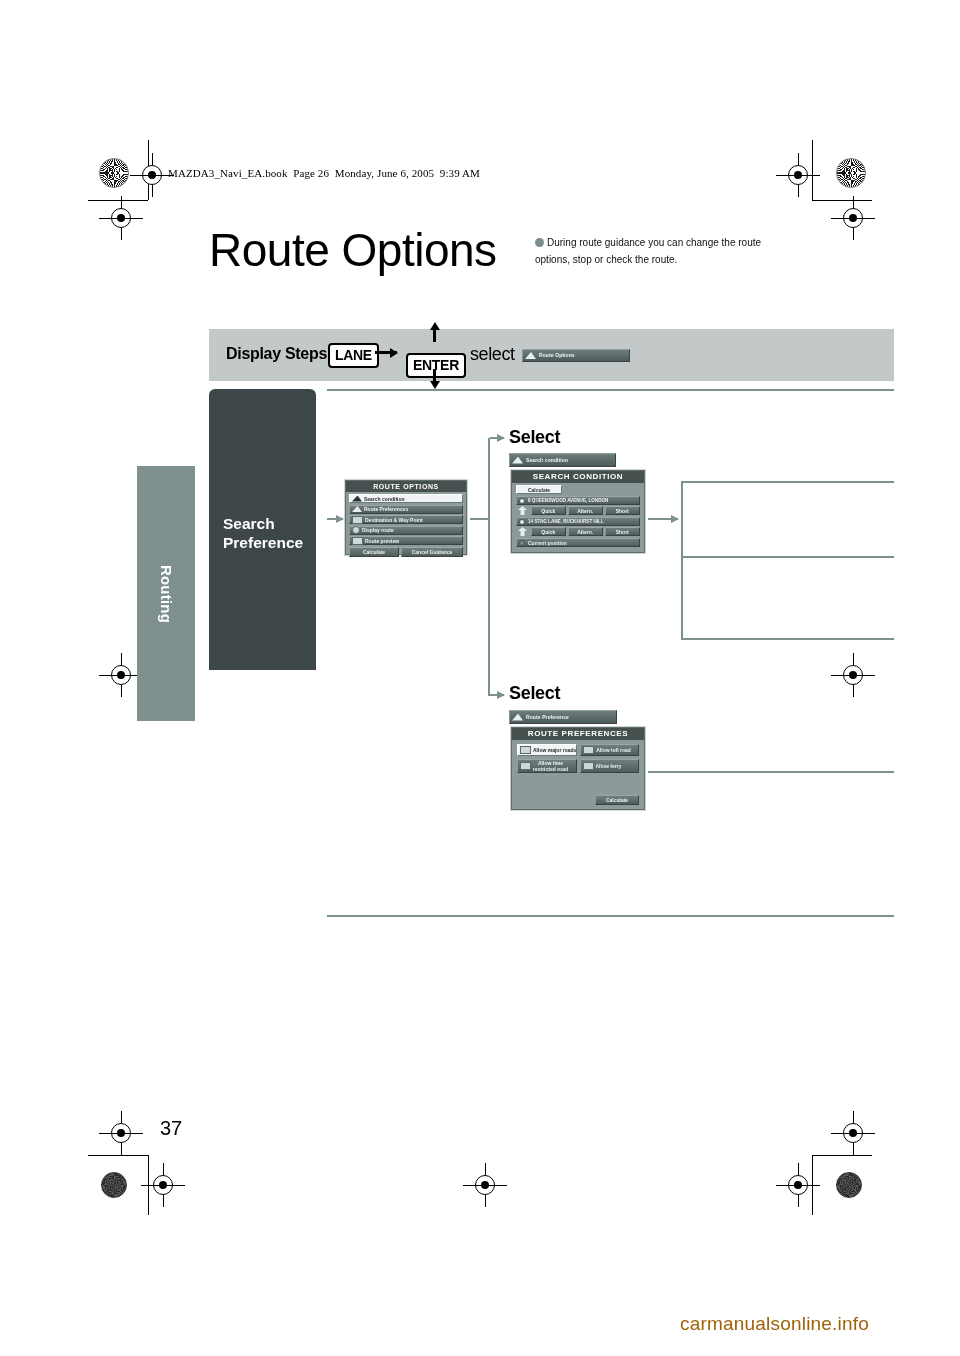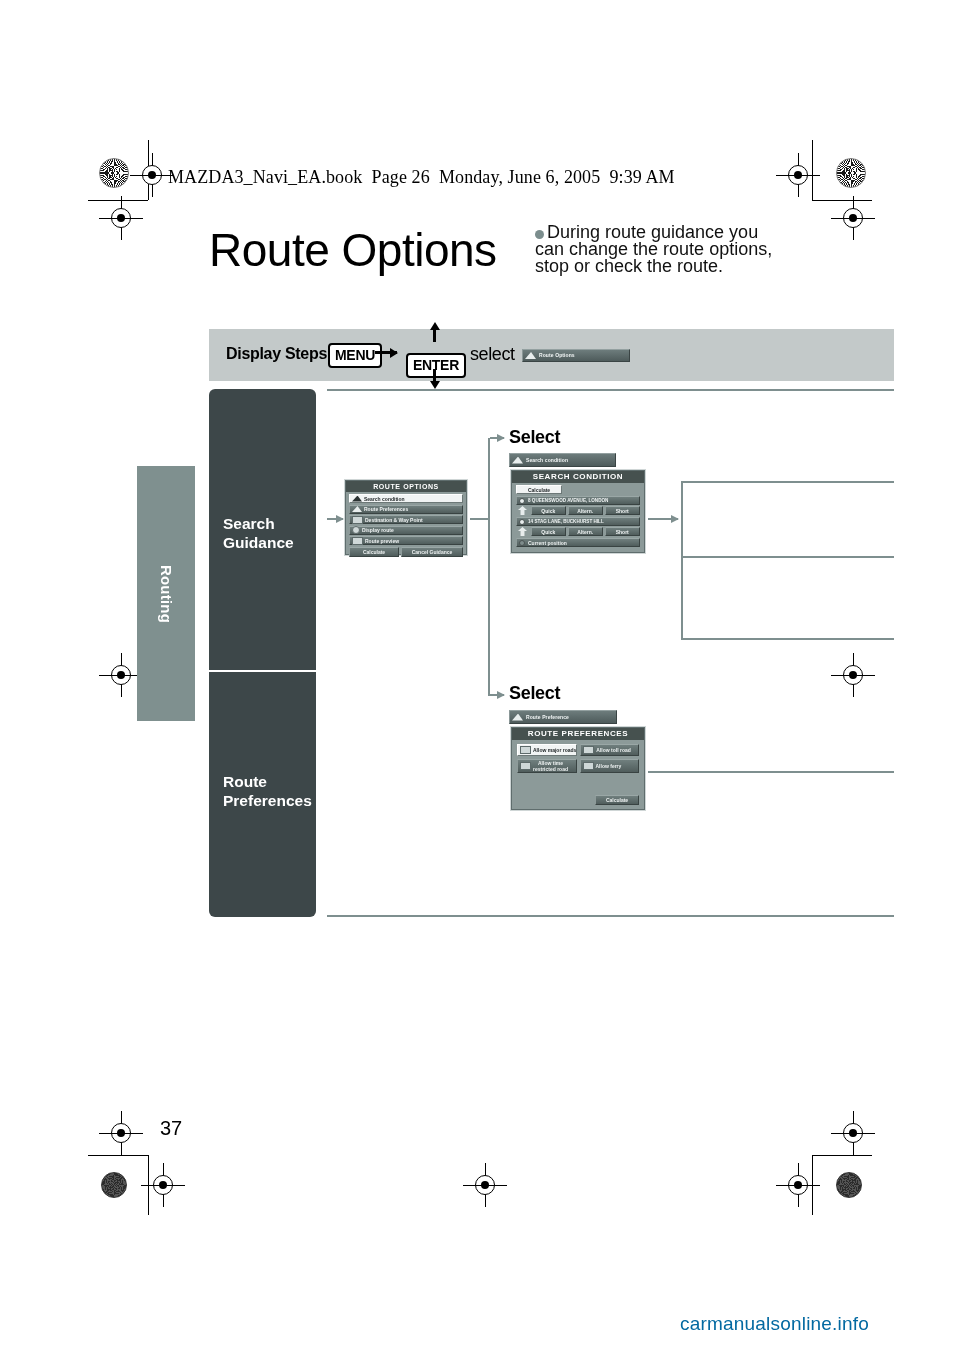--- a/index.html
+++ b/index.html
@@ -20,26 +20,26 @@
   .star{position:absolute;width:30px;height:30px;border-radius:50%;
         background:
           repeating-conic-gradient(#1a1a1a 0deg 4deg,#fff 4deg 8deg);
         border:1px solid #777;box-sizing:border-box;}
   .starsolid{position:absolute;width:26px;height:26px;border-radius:50%;
         background:repeating-conic-gradient(#2b2b2b 0deg 3deg,#555 3deg 6deg);
         border:1px solid #333;box-sizing:border-box;}
 
   
   .fileheader{position:absolute;left:168px;top:167px;font-family:"Liberation Serif",serif;
-              font-size:18px;letter-spacing:.1px;white-space:pre;color:#000;}
+              font-size:11px;letter-spacing:.1px;white-space:pre;color:#000;}
 
   
   .title{position:absolute;left:209px;top:227px;font-size:46px;font-weight:400;
          letter-spacing:-0.5px;line-height:1;}
-  .lead{position:absolute;left:535px;top:224px;width:250px;font-size:18px;
+  .lead{position:absolute;left:535px;top:234px;width:250px;font-size:10px;
         line-height:17px;color:#111;}
   .lead .bullet{display:inline-block;width:9px;height:9px;border-radius:50%;
         background:#7b8d8d;margin-right:3px;vertical-align:-1px;}
   .lead .txt{display:inline;}
 
   
   .steps{position:absolute;left:209px;top:329px;width:685px;height:52px;
          background:#c3c9c9;}
   .steps-label{position:absolute;left:17px;top:16px;font-size:16px;font-weight:bold;
          letter-spacing:-.3px;}
@@ -108,21 +108,21 @@
   .tri{width:10px;height:6px;background:#e8eded;clip-path:polygon(0% 100%,55% 0%,100% 100%);
           flex:0 0 auto;margin:0 2px;}
   .tri.dk{background:#2b3333;}
   .sqic{width:11px;height:8px;background:#cfd8d8;flex:0 0 auto;margin:0 2px;border:1px solid #5d6a6a;box-sizing:border-box;}
   .radio{width:6px;height:6px;border-radius:50%;background:#e9eeee;border:1px solid #495252;
           box-sizing:border-box;flex:0 0 auto;margin:0 3px 0 2px;}
   .radio.off{background:#7e8c8c;}
 
   
   .pageno{position:absolute;left:160px;top:1117px;font-size:20px;}
-  .watermark{position:absolute;left:680px;top:1313px;font-size:19px;color:#0369a1;
+  .watermark{position:absolute;left:680px;top:1313px;font-size:19px;color:#a16207;
           letter-spacing:.2px;}
 </style>
 </head>
 <body>
 
 <div class="page">
 
   <div class="cropline" style="left:148px;top:140px;width:1px;height:60px;"></div>
   <div class="cropline" style="left:88px;top:200px;width:60px;height:1px;"></div>
   <div class="cropline" style="left:812px;top:140px;width:1px;height:60px;"></div>
@@ -184,46 +184,40 @@
 
   <div class="fileheader">MAZDA3_Navi_EA.book  Page 26  Monday, June 6, 2005  9:39 AM</div>
 
   <div class="title">Route Options</div>
   <div class="lead">
     <span class="bullet"></span><span class="txt">During route guidance you can change the route options, stop or check the route.</span>
   </div>
 
   <div class="steps">
     <div class="steps-label">Display Steps</div>
-    <div class="keybtn k-menu">MENU</div>
+    <div class="keybtn k-menu">LANE</div>
     <div class="arrow-r"></div>
     <div class="arrow-u"></div>
     <div class="keybtn k-enter">ENTER</div>
     <div class="arrow-d"></div>
     <div class="selword">select</div>
     <div class="navpill" style="position:absolute;left:313px;top:20px;width:106px;">
       <span class="ic"></span>
       <span class="lbl">Route Options</span>
     </div>
   </div>
 
   <div class="sidetab">
     <span>Routing</span>
   </div>
 
   <div class="darkcol col-a">
     <div class="cap" style="top:125px;">
       <div>Search</div>
-      <div>Guidance</div>
-    </div>
-  </div>
-  <div class="darkcol col-b">
-    <div class="cap" style="top:100px;">
-      <div>Route</div>
-      <div>Preferences</div>
+      <div>Preference</div>
     </div>
   </div>
 
   <div class="rule" style="left:327px;top:389px;width:567px;height:2px;"></div>
   <div class="rule" style="left:327px;top:915px;width:567px;height:2px;"></div>
 
   <div class="h-sel" style="left:509px;top:427px;">Select</div>
   <div class="h-sel" style="left:509px;top:683px;">Select</div>
 
   <div class="ln" style="left:470px;top:518px;width:20px;height:2px;"></div>

